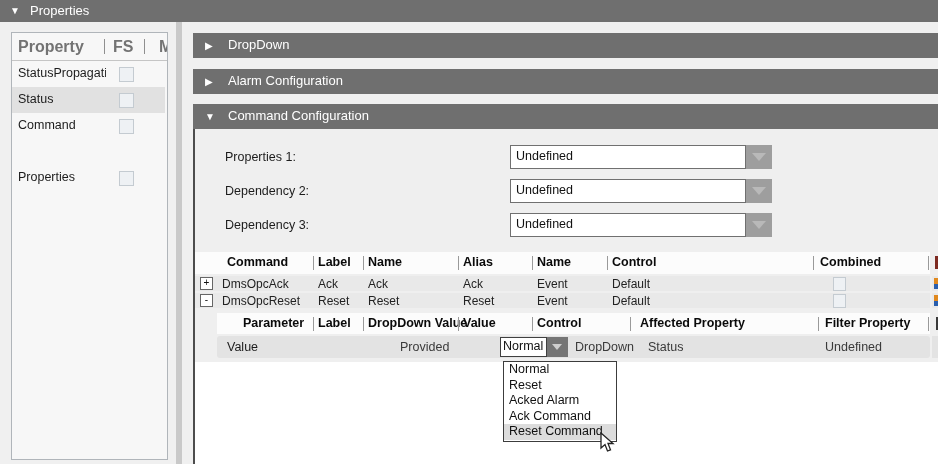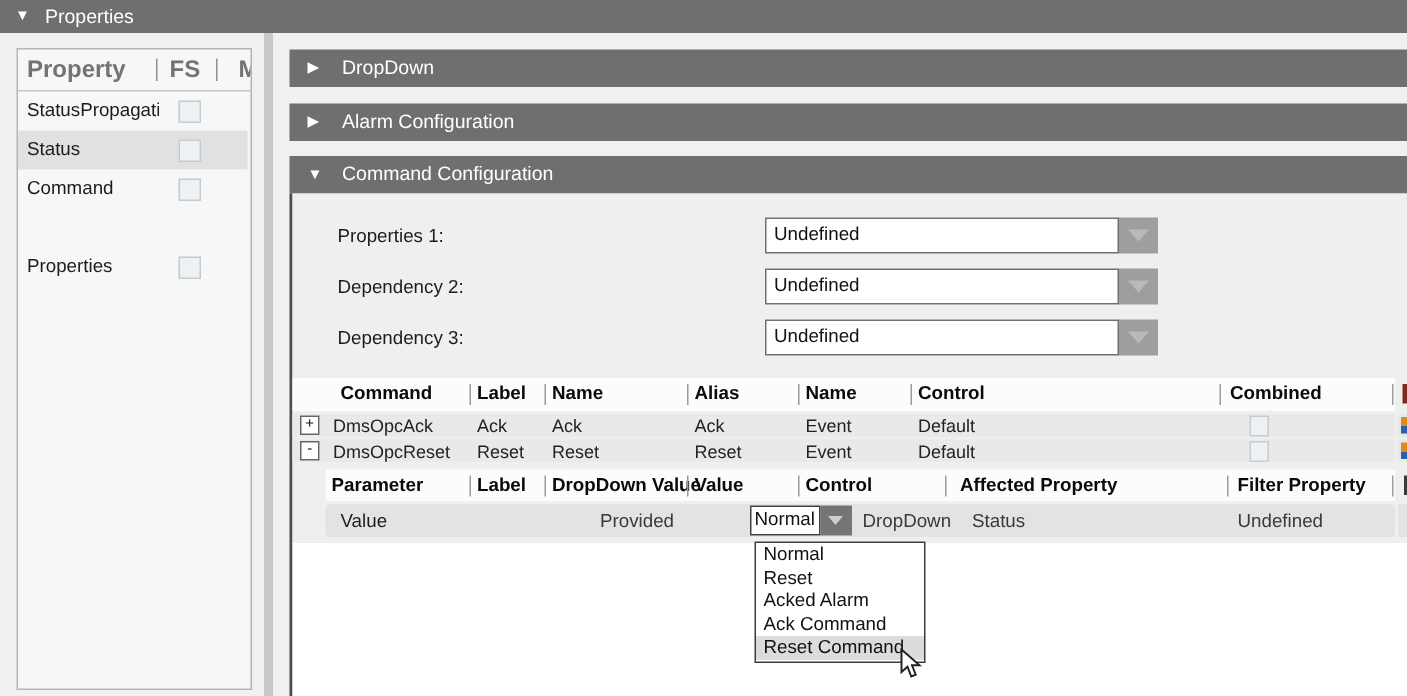--- a/index.html
+++ b/index.html
@@ -185,21 +185,21 @@
       <span class="c" style="left:27px">DmsOpcReset</span>
       <span class="c" style="left:123px">Reset</span>
       <span class="c" style="left:173px">Reset</span>
       <span class="c" style="left:268px">Reset</span>
       <span class="c" style="left:342px">Event</span>
       <span class="c" style="left:417px">Default</span>
       <span class="cmb-check"></span>
     </div>
 
     <div class="ptbl-header">
-      <span class="hc2" style="left:4px">Parameter</span>
+      <span class="hc2" style="left:26px">Parameter</span>
       <span class="vsep" style="left:96px"></span>
       <span class="hc2" style="left:101px">Label</span>
       <span class="vsep" style="left:146px"></span>
       <span class="hc2" style="left:151px">DropDown Value</span>
       <span class="vsep" style="left:241px"></span>
       <span class="hc2" style="left:246px">Value</span>
       <span class="vsep" style="left:315px"></span>
       <span class="hc2" style="left:320px">Control</span>
       <span class="vsep" style="left:413px"></span>
       <span class="hc2" style="left:423px">Affected Property</span>

